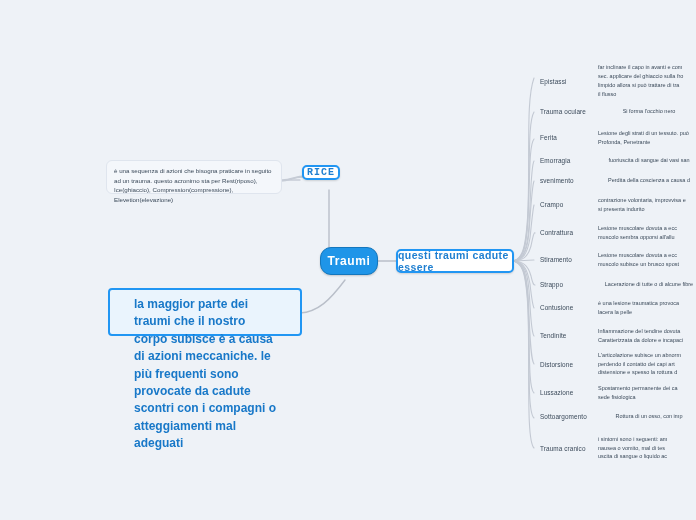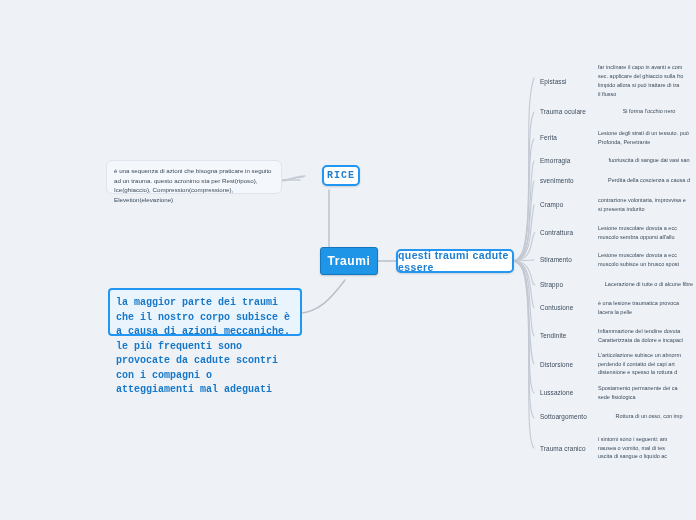--- a/index.html
+++ b/index.html
@@ -34,21 +34,21 @@
   
   .node {
     position: absolute;
     box-sizing: border-box;
   }
 
   
   .root-node {
     background: #1f95e8;
     border: 1px solid #1477bd;
-    border-radius: 3px;
+    border-radius: 11px;
     color: #ffffff;
     font-weight: bold;
     font-size: 12px;
     letter-spacing: .6px;
     display: flex;
     align-items: center;
     justify-content: center;
     box-shadow: 0 1px 2px rgba(0,0,0,.18);
   }
 
@@ -84,25 +84,24 @@
     box-sizing: border-box;
   }
 
   
   .callout-node {
     background: #eaf4fd;
     border: 2px solid #2196f3;
     border-radius: 4px;
     color: #1878c8;
     font-weight: bold;
-    font-size: 10px;
+    font-size: 12px;
     line-height: 1.45;
-    padding: 6px 6px;
-    box-sizing: border-box;
-    font-family: Liberation Mono, monospace;
+    padding: 6px 24px;
+    box-sizing: border-box;
   }
 
   
   .branch-row {
     position: absolute;
     left: 534px;
     width: 162px;
     height: 28px;
     box-sizing: border-box;
   }
@@ -182,21 +181,21 @@
   </svg>
 
   <div class="node note-node" style="left:106px; top:160px; width:176px; height:34px;">
     <span>è una sequenza di azioni che bisogna praticare in seguito ad un trauma. questo acronimo sta per Rest(riposo), Ice(ghiaccio), Compression(compressione), Elevetion(elevazione)</span>
   </div>
 
   <div class="node callout-node" style="left:108px; top:288px; width:194px; height:48px;">
     <span>la maggior parte dei traumi che il nostro corpo subisce è a causa di azioni meccaniche. le più frequenti sono provocate da cadute scontri con i compagni o atteggiamenti mal adeguati</span>
   </div>
 
-  <div class="node blue-outline-node mono" style="left:322px; top:165px; width:38px; height:21px;text-align:right;">
+  <div class="node blue-outline-node mono" style="left:302px; top:165px; width:38px; height:15px;text-align:right;">
     <span>RICE</span>
   </div>
 
   <div class="node root-node" style="left:320px; top:247px; width:58px; height:28px;">
     <span>Traumi</span>
   </div>
 
   <div class="node blue-outline-node" style="left:396px; top:249px; width:118px; height:24px;">
     <span>questi traumi cadute essere</span>
   </div>

